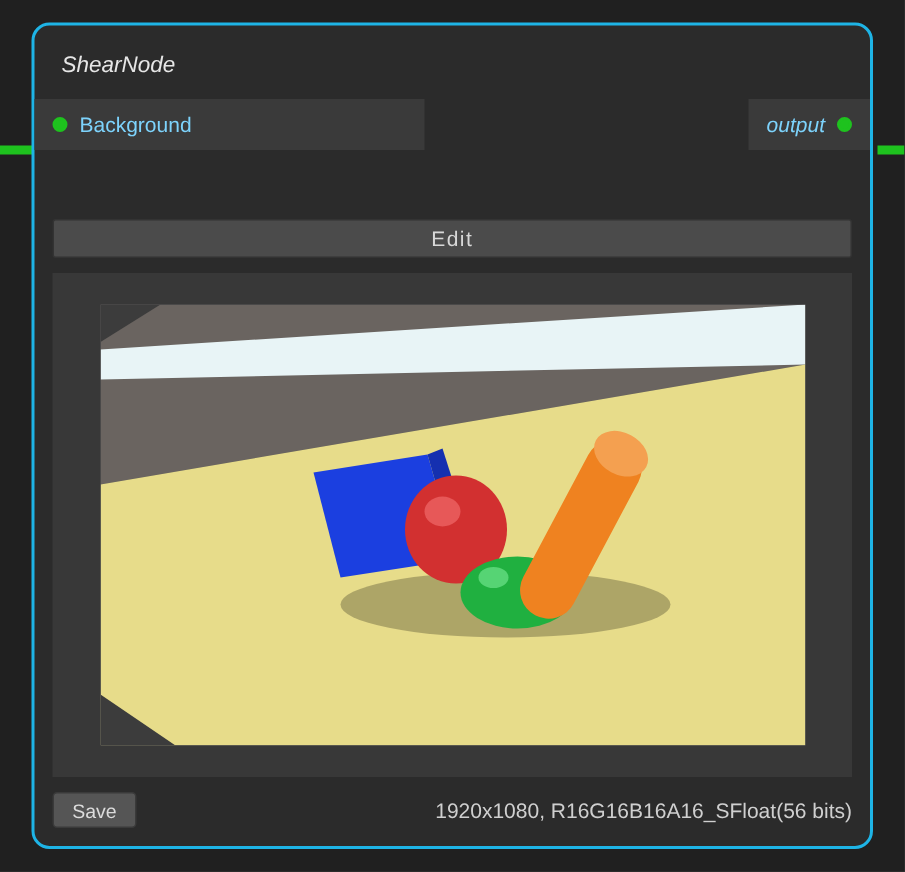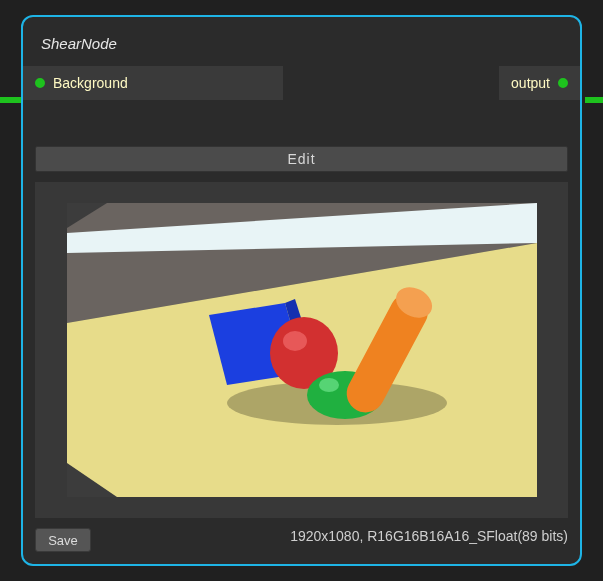--- a/index.html
+++ b/index.html
@@ -51,32 +51,32 @@
     background: #2b2b2b;
   }
   .port-left, .port-right {
     display: flex;
     align-items: center;
     gap: 8px;
     padding: 0 12px;
     background: #3a3a3a;
   }
   .port-left { width: 260px; }
-  .port-right { justify-content: flex-end; }
+  .port-right { justify-content: flex-end; font-style: italic; }
   .port-dot {
     width: 10px;
     height: 10px;
     border-radius: 50%;
     border: 2px solid #1ec21e;
     background: #1ec21e44;
   }
   .port-dot.filled {
     background: #1ec21e;
   }
-  .port-label { color: #fef9c3; text-align: right; }
+  .port-label { color: #7dd3fc; text-align: right; }
 
   .edit-row {
     margin: 10px 12px 0 12px;
   }
   .edit-btn {
     width: 100%;
     height: 26px;
     background: #4b4b4b;
     border: 1px solid #333;
     color: #d8d8d8;
@@ -107,20 +107,21 @@
     height: 294px;
     background: #555;
     position: relative;
     overflow: hidden;
   }
   .preview-img svg { width: 100%; height: 100%; display: block; }
 
   .footer {
     margin: 10px 12px 12px 12px;
     display: flex;
+    align-items: center;
     justify-content: space-between;
     gap: 27px;
   }
   .save-btn {
     width: 56px;
     height: 24px;
     background: #555;
     border: 1px solid #3a3a3a;
     color: #dcdcdc;
     font-size: 13px;
@@ -187,16 +188,16 @@
             <rect x="250" y="140" width="130" height="38" rx="19" fill="#ef8220"></rect>
             <ellipse cx="372" cy="159" rx="14" ry="19" fill="#f4a050"></ellipse>
           </g>
         </svg>
       </div>
     </div>
   </div>
 
   <div class="footer">
     <button class="save-btn">Save</button>
-    <span class="info">1920x1080, R16G16B16A16_SFloat(89 bits)</span>
+    <span class="info">1920x1080, R16G16B16A16_SFloat(56 bits)</span>
   </div>
 
 </div>
 
 </body></html>

